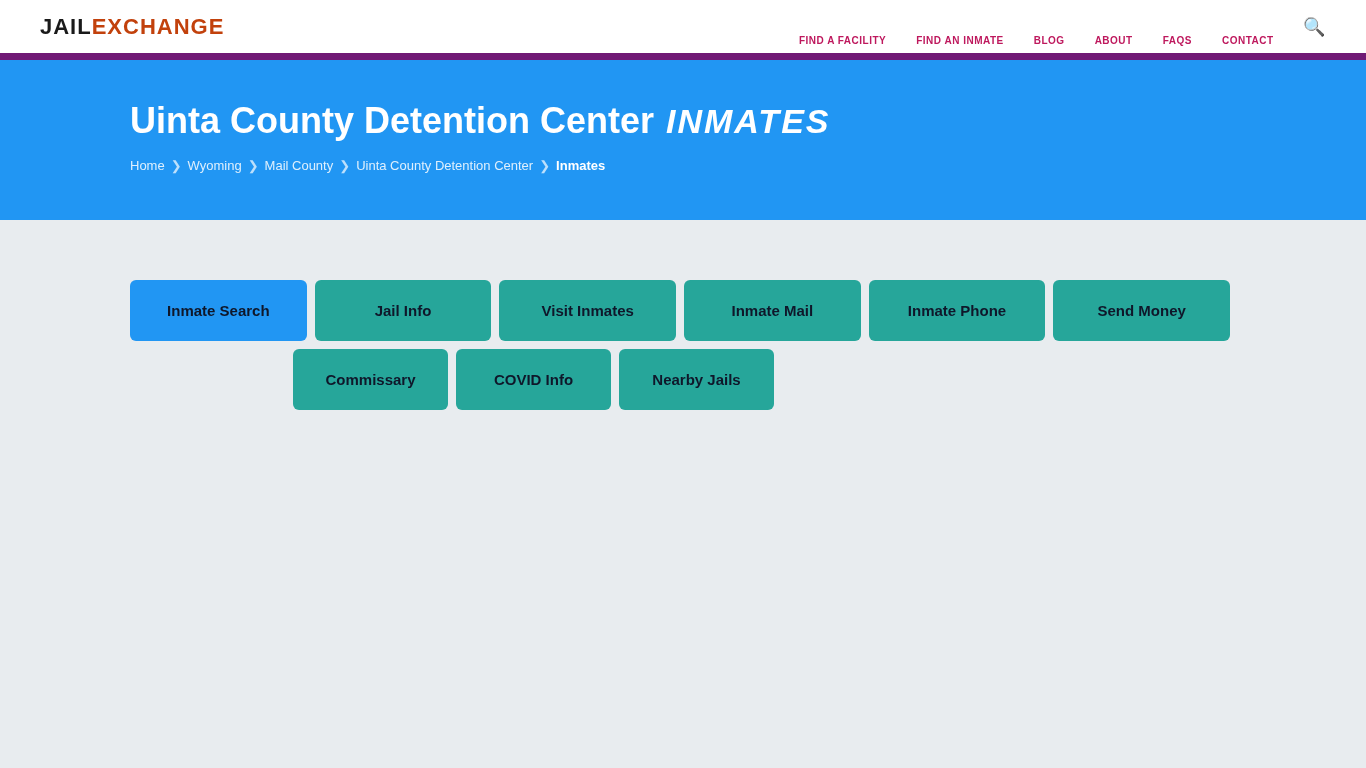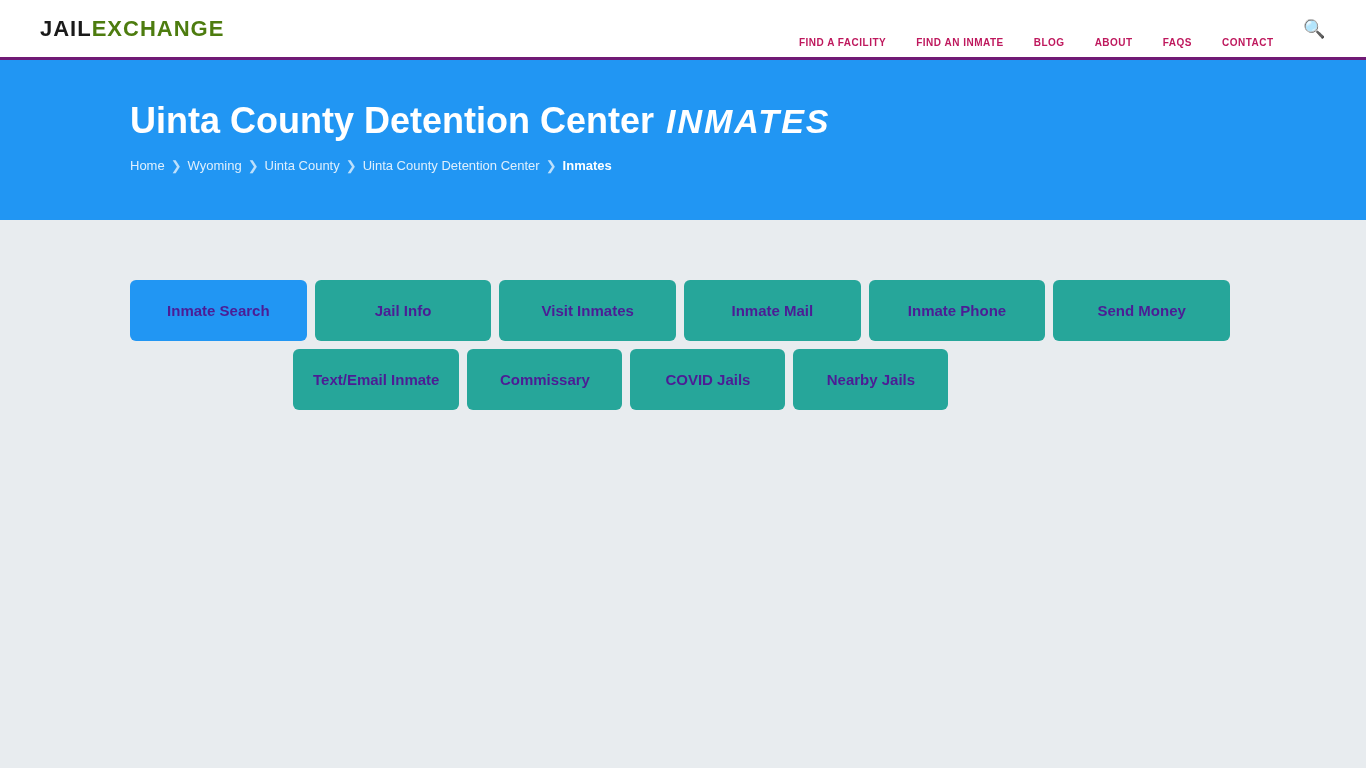--- a/index.html
+++ b/index.html
@@ -11,21 +11,21 @@
     body {
       font-family: Arial, Helvetica, sans-serif;
       background-color: #e8ecef;
       width: 1366px;
       min-height: 768px;
     }
 
     
     .header {
       background-color: #ffffff;
-      border-bottom: 3px solid #701a75;
+      border-bottom: 7px solid #701a75;
       padding: 0 40px;
       height: 60px;
       display: flex;
       align-items: center;
       justify-content: space-between;
     }
 
     .logo {
       display: flex;
       align-items: center;
@@ -34,21 +34,21 @@
     .logo-jail {
       font-weight: 900;
       font-size: 22px;
       color: #1a1a1a;
       letter-spacing: 1px;
     }
 
     .logo-exchange {
       font-weight: 900;
       font-size: 22px;
-      color: #4d7c0f;
+      color: #c2410c;
       letter-spacing: 1px;
     }
 
     .nav {
       display: flex;
       align-items: center;
       gap: 30px;
     }
 
     .nav-item {
@@ -136,21 +136,21 @@
       gap: 8px;
       flex-wrap: nowrap;
     }
 
     .nav-button {
       padding: 22px 20px;
       border: none;
       border-radius: 6px;
       font-size: 15px;
       font-weight: 600;
-      color: #4c1d95;
+      color: #0f172a;
       cursor: pointer;
       text-align: center;
       min-width: 155px;
       flex: 1;
       background-color: #26a69a;
       transition: background-color 0.2s;
     }
 
     .nav-button.active {
       background-color: #2196f3;
@@ -190,40 +190,39 @@
 <section class="hero">
   <h1 class="hero-title">
     <span>Uinta County Detention Center</span>
     <span class="hero-title-italic">INMATES</span>
   </h1>
   <nav class="breadcrumb">
     <a class="breadcrumb-item">Home</a>
     <span class="breadcrumb-separator">❯</span>
     <a class="breadcrumb-item">Wyoming</a>
     <span class="breadcrumb-separator">❯</span>
-    <a class="breadcrumb-item">Uinta County</a>
+    <a class="breadcrumb-item">Mail County</a>
     <span class="breadcrumb-separator">❯</span>
     <a class="breadcrumb-item">Uinta County Detention Center</a>
     <span class="breadcrumb-separator">❯</span>
     <span class="breadcrumb-current">Inmates</span>
   </nav>
 </section>
 
 <main class="main-content">
   <div class="buttons-section">
 
     <div class="buttons-row">
       <button class="nav-button active">Inmate Search</button>
       <button class="nav-button">Jail Info</button>
       <button class="nav-button">Visit Inmates</button>
       <button class="nav-button">Inmate Mail</button>
       <button class="nav-button">Inmate Phone</button>
       <button class="nav-button">Send Money</button>
     </div>
 
     <div class="buttons-row-2">
-      <button class="nav-button">Text/Email Inmate</button>
       <button class="nav-button">Commissary</button>
-      <button class="nav-button">COVID Jails</button>
+      <button class="nav-button">COVID Info</button>
       <button class="nav-button">Nearby Jails</button>
     </div>
   </div>
 </main>
 
 </body></html>

